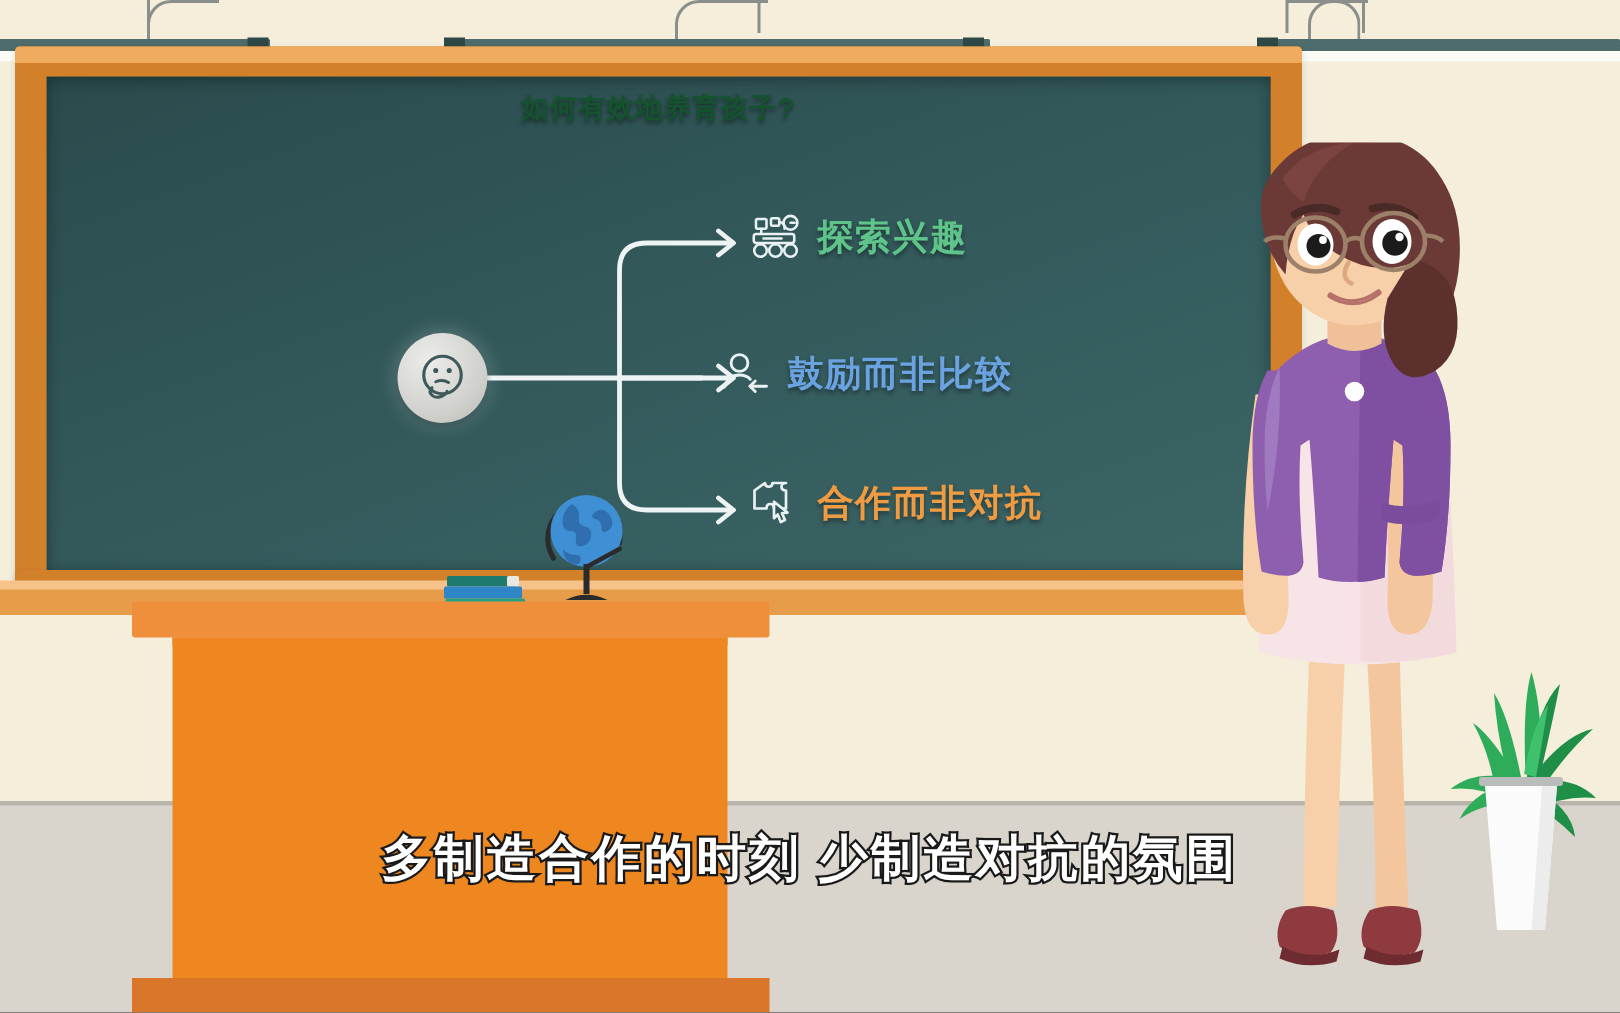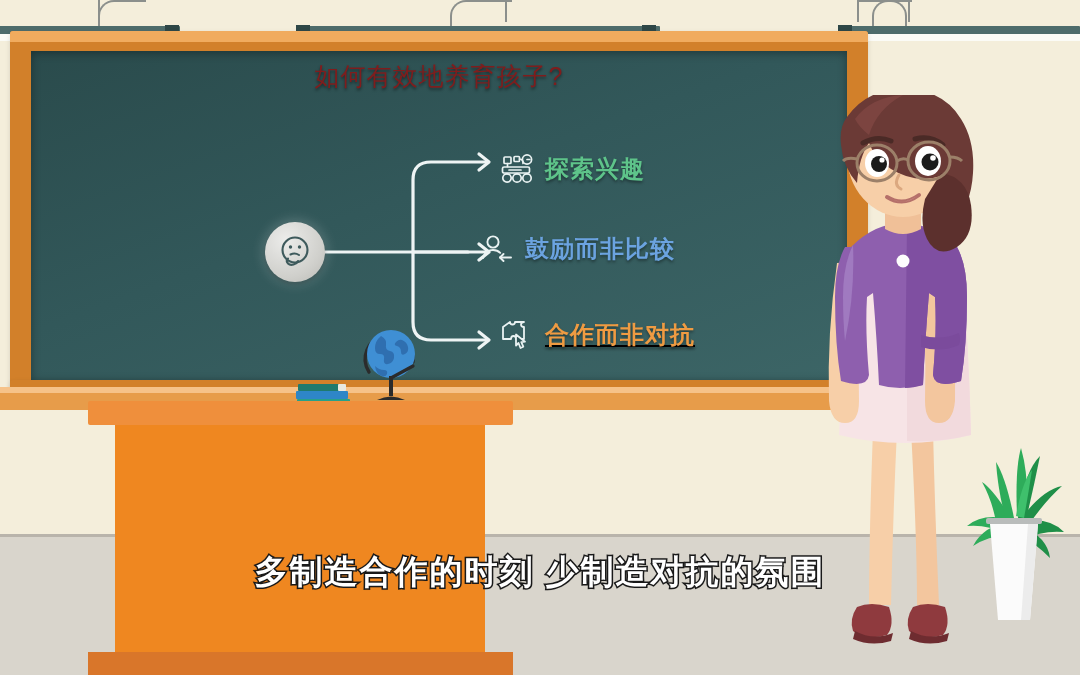--- a/index.html
+++ b/index.html
@@ -34,42 +34,42 @@
   }
   .board-surface{
     position:absolute;left:31px;top:51px;width:816px;height:329px;
     background:linear-gradient(160deg,#2a4b4c 0%,#32585a 45%,#3c6566 100%);
     box-shadow:inset 0 2px 10px rgba(0,0,0,.35);
   }
 
   
   .board-title{
     position:absolute;left:31px;top:60px;width:816px;
-    text-align:center;color:#7f1d1d;font-size:25px;font-weight:normal;
+    text-align:center;color:#14532d;font-size:18px;font-weight:bold;
     letter-spacing:1px;
     text-shadow:0 2px 3px rgba(0,0,0,.45);
   }
 
   
   .node-center{
     position:absolute;left:265px;top:222px;width:60px;height:60px;border-radius:50%;
     background:radial-gradient(circle at 35% 30%,#ececea 0%,#cfcfcb 65%,#b9b9b4 100%);
     box-shadow:0 0 14px rgba(255,255,255,.28),0 2px 4px rgba(0,0,0,.3);
     display:flex;align-items:center;justify-content:center;
   }
   .node-center svg{display:block;}
 
   .branches{position:absolute;left:0;top:0;width:1080px;height:675px;pointer-events:none;}
 
   .row{position:absolute;display:flex;align-items:center;gap:11px;}
   .row .ic{width:34px;height:34px;flex:0 0 34px;display:flex;align-items:center;justify-content:center;}
   .row .lbl{font-size:24px;font-weight:bold;letter-spacing:1px;text-shadow:0 2px 3px rgba(0,0,0,.4);white-space:nowrap;}
-  #row0{left:500px;top:152px;}
+  #row0{left:500px;top:141px;}
   #row1{left:480px;top:232px;}
-  #row2{left:500px;top:318px;text-decoration:underline;}
+  #row2{left:500px;top:318px;}
 
   
   .desk-top{position:absolute;left:88px;top:401px;width:425px;height:24px;background:#ef8f3c;border-radius:2px;}
   .desk-top-shade{position:absolute;left:115px;top:425px;width:370px;height:5px;background:#d9762a;}
   .desk-body{position:absolute;left:115px;top:425px;width:370px;height:228px;background:#ef8720;}
   .desk-base{position:absolute;left:88px;top:652px;width:425px;height:23px;background:#d9762a;}
 
   
   .books{position:absolute;left:296px;top:384px;width:54px;height:22px;}
   .book{position:absolute;border-radius:1px;}

